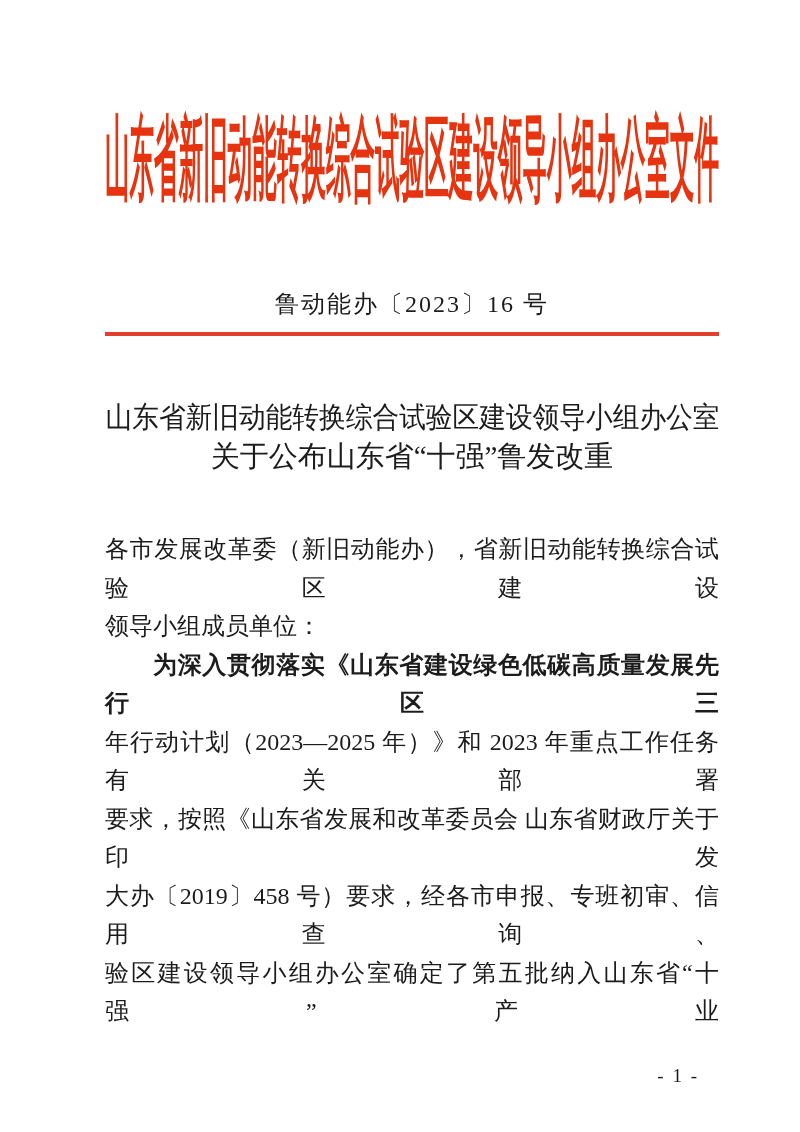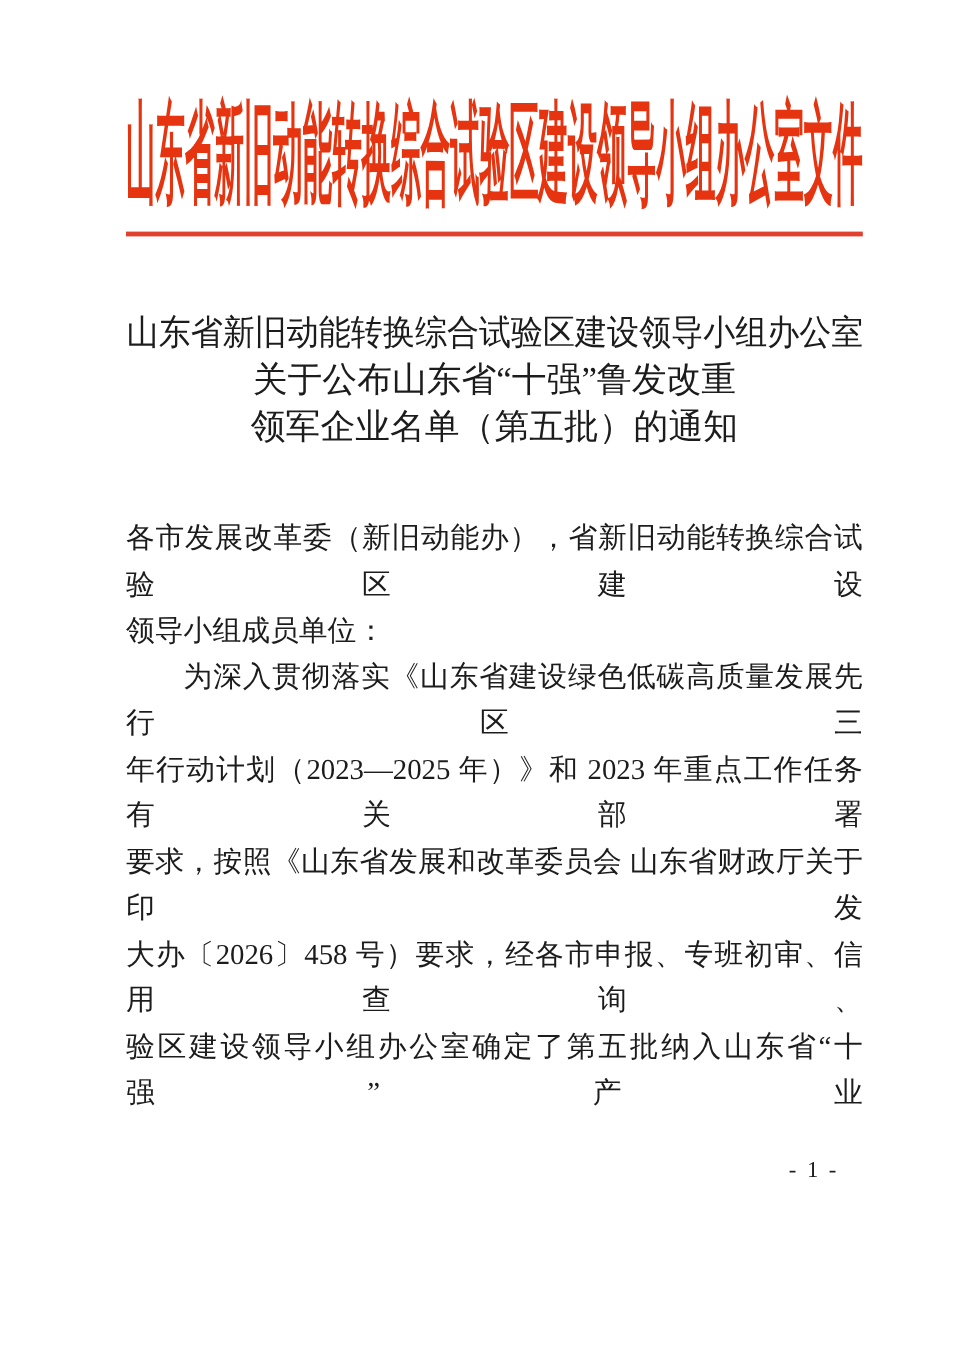--- a/index.html
+++ b/index.html
@@ -2,21 +2,21 @@
 <html><head>
 <meta charset="utf-8">
 <style>
   html,body{margin:0;padding:0;background:#ffffff;}
   .page{
     position:relative;
     width:800px;height:1132px;
     margin:0 auto;
     background:#ffffff;
     box-sizing:border-box;
-    padding:79px 81px 0 105px;
+    padding:110px 81px 0 105px;
     overflow:hidden;
     font-family:"Liberation Serif","DejaVu Serif",serif;
     color:#1c1c1c;
   }
   .banner{
     height:102px;
     display:flex;
     justify-content:center;
     align-items:flex-start;
   }
@@ -62,58 +62,57 @@
     text-align:justify;
     text-align-last:justify;
     white-space:normal;
   }
   .body-line.no-stretch{
     text-align:center;
     text-align-last:left;
   }
   .body-line.indent{
     text-indent:2em;
+    font-weight:bold;
   }
   .page-number{
     margin-top:34px;
     text-align:right;
     padding-right:20px;
     font-size:19px;
     letter-spacing:2px;
   }
 </style>
 </head>
 <body>
 
 <div class="page">
 
   <div class="banner">
     <span class="banner-text" style="color: rgb(229, 52, 15); transform: scale(0.266957, 1);">山东省新旧动能转换综合试验区建设领导小组办公室文件</span>
   </div>
 
+  <div class="doc-number">鲁动能办〔2023〕16 号</div>
 
   <div class="red-rule" style="background: rgb(226, 64, 46);"></div>
 
   <div class="title-block">
     <div class="title-line">
       <span style="transform: scale(0.92054, 1);">山东省新旧动能转换综合试验区建设领导小组办公室</span>
     </div>
     <div class="title-line">
       <span style="transform: scale(1, 1);">关于公布山东省“十强”鲁发改重</span>
     </div>
-    <div class="title-line">
-      <span style="transform: scale(1, 1);">领军企业名单（第五批）的通知</span>
-    </div>
   </div>
 
   <div class="body-block">
     <div class="body-line">各市发展改革委（新旧动能办），省新旧动能转换综合试验区建设</div>
     <div class="body-line no-stretch">领导小组成员单位：</div>
     <div class="body-line indent">为深入贯彻落实《山东省建设绿色低碳高质量发展先行区三</div>
     <div class="body-line">年行动计划（2023—2025 年）》和 2023 年重点工作任务有关部署</div>
     <div class="body-line">要求，按照《山东省发展和改革委员会 山东省财政厅关于印发</div>
-    <div class="body-line">大办〔2026〕458 号）要求，经各市申报、专班初审、信用查询、</div>
+    <div class="body-line">大办〔2019〕458 号）要求，经各市申报、专班初审、信用查询、</div>
     <div class="body-line">验区建设领导小组办公室确定了第五批纳入山东省“十强”产业</div>
   </div>
 
   <div class="page-number">- 1 -</div>
 
 </div>
 
 </body></html>

